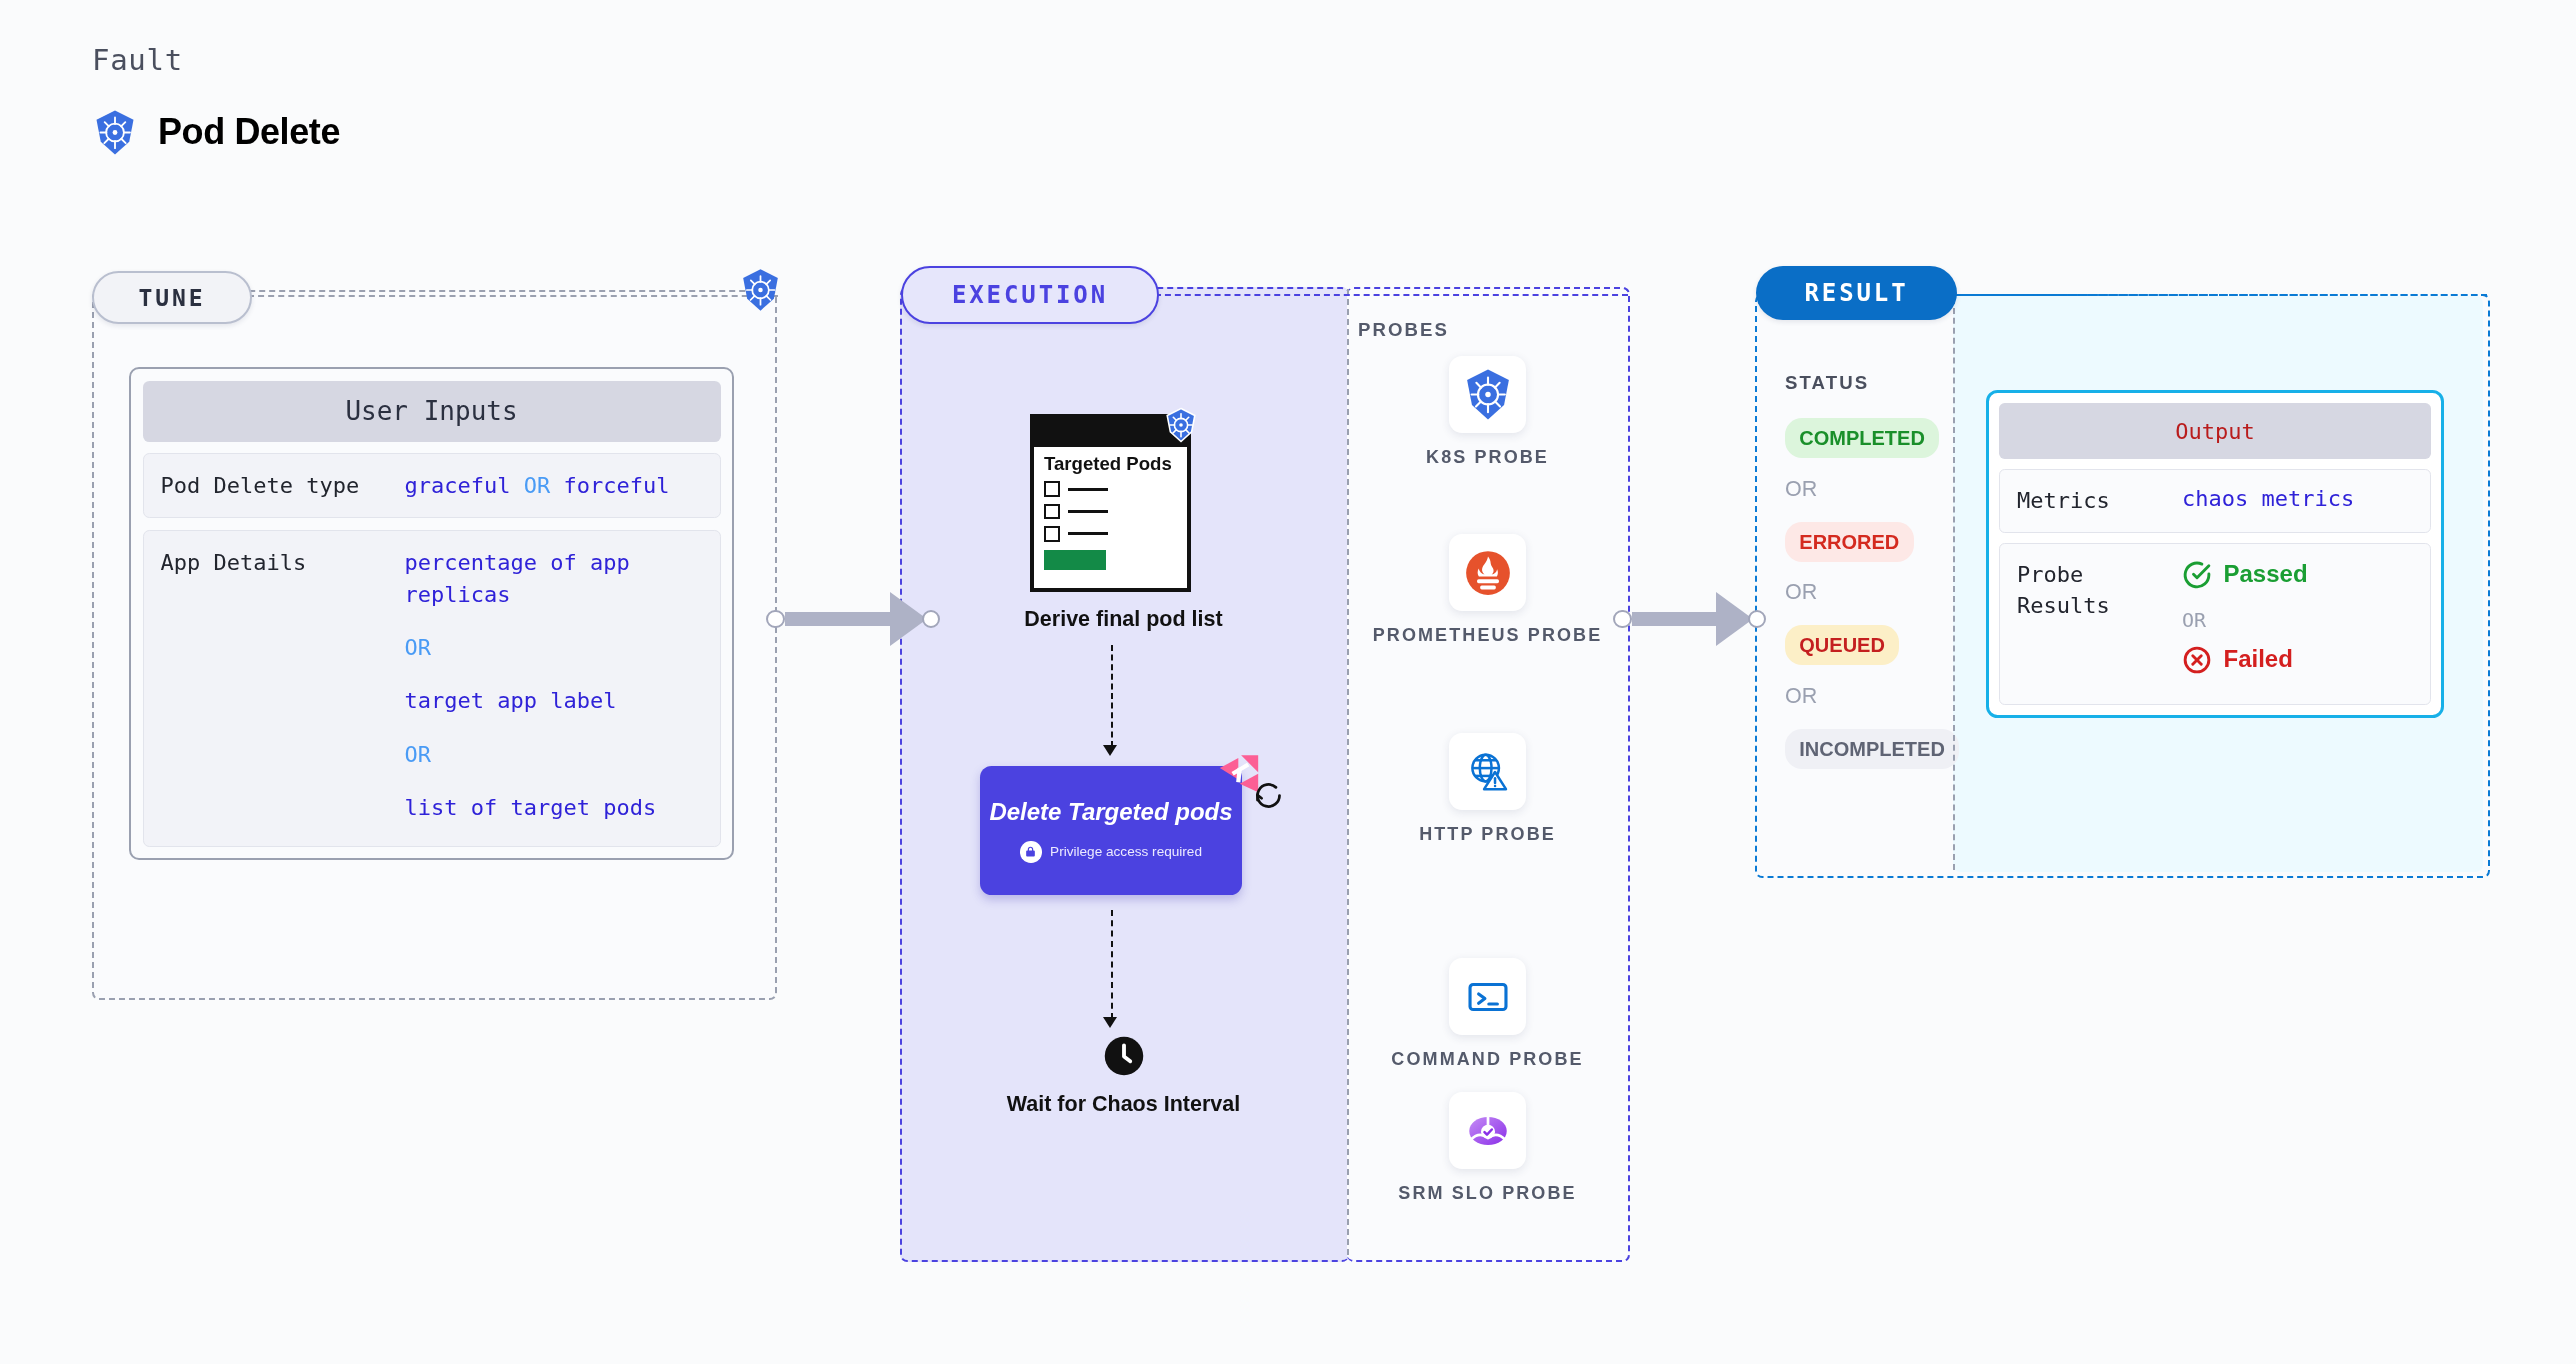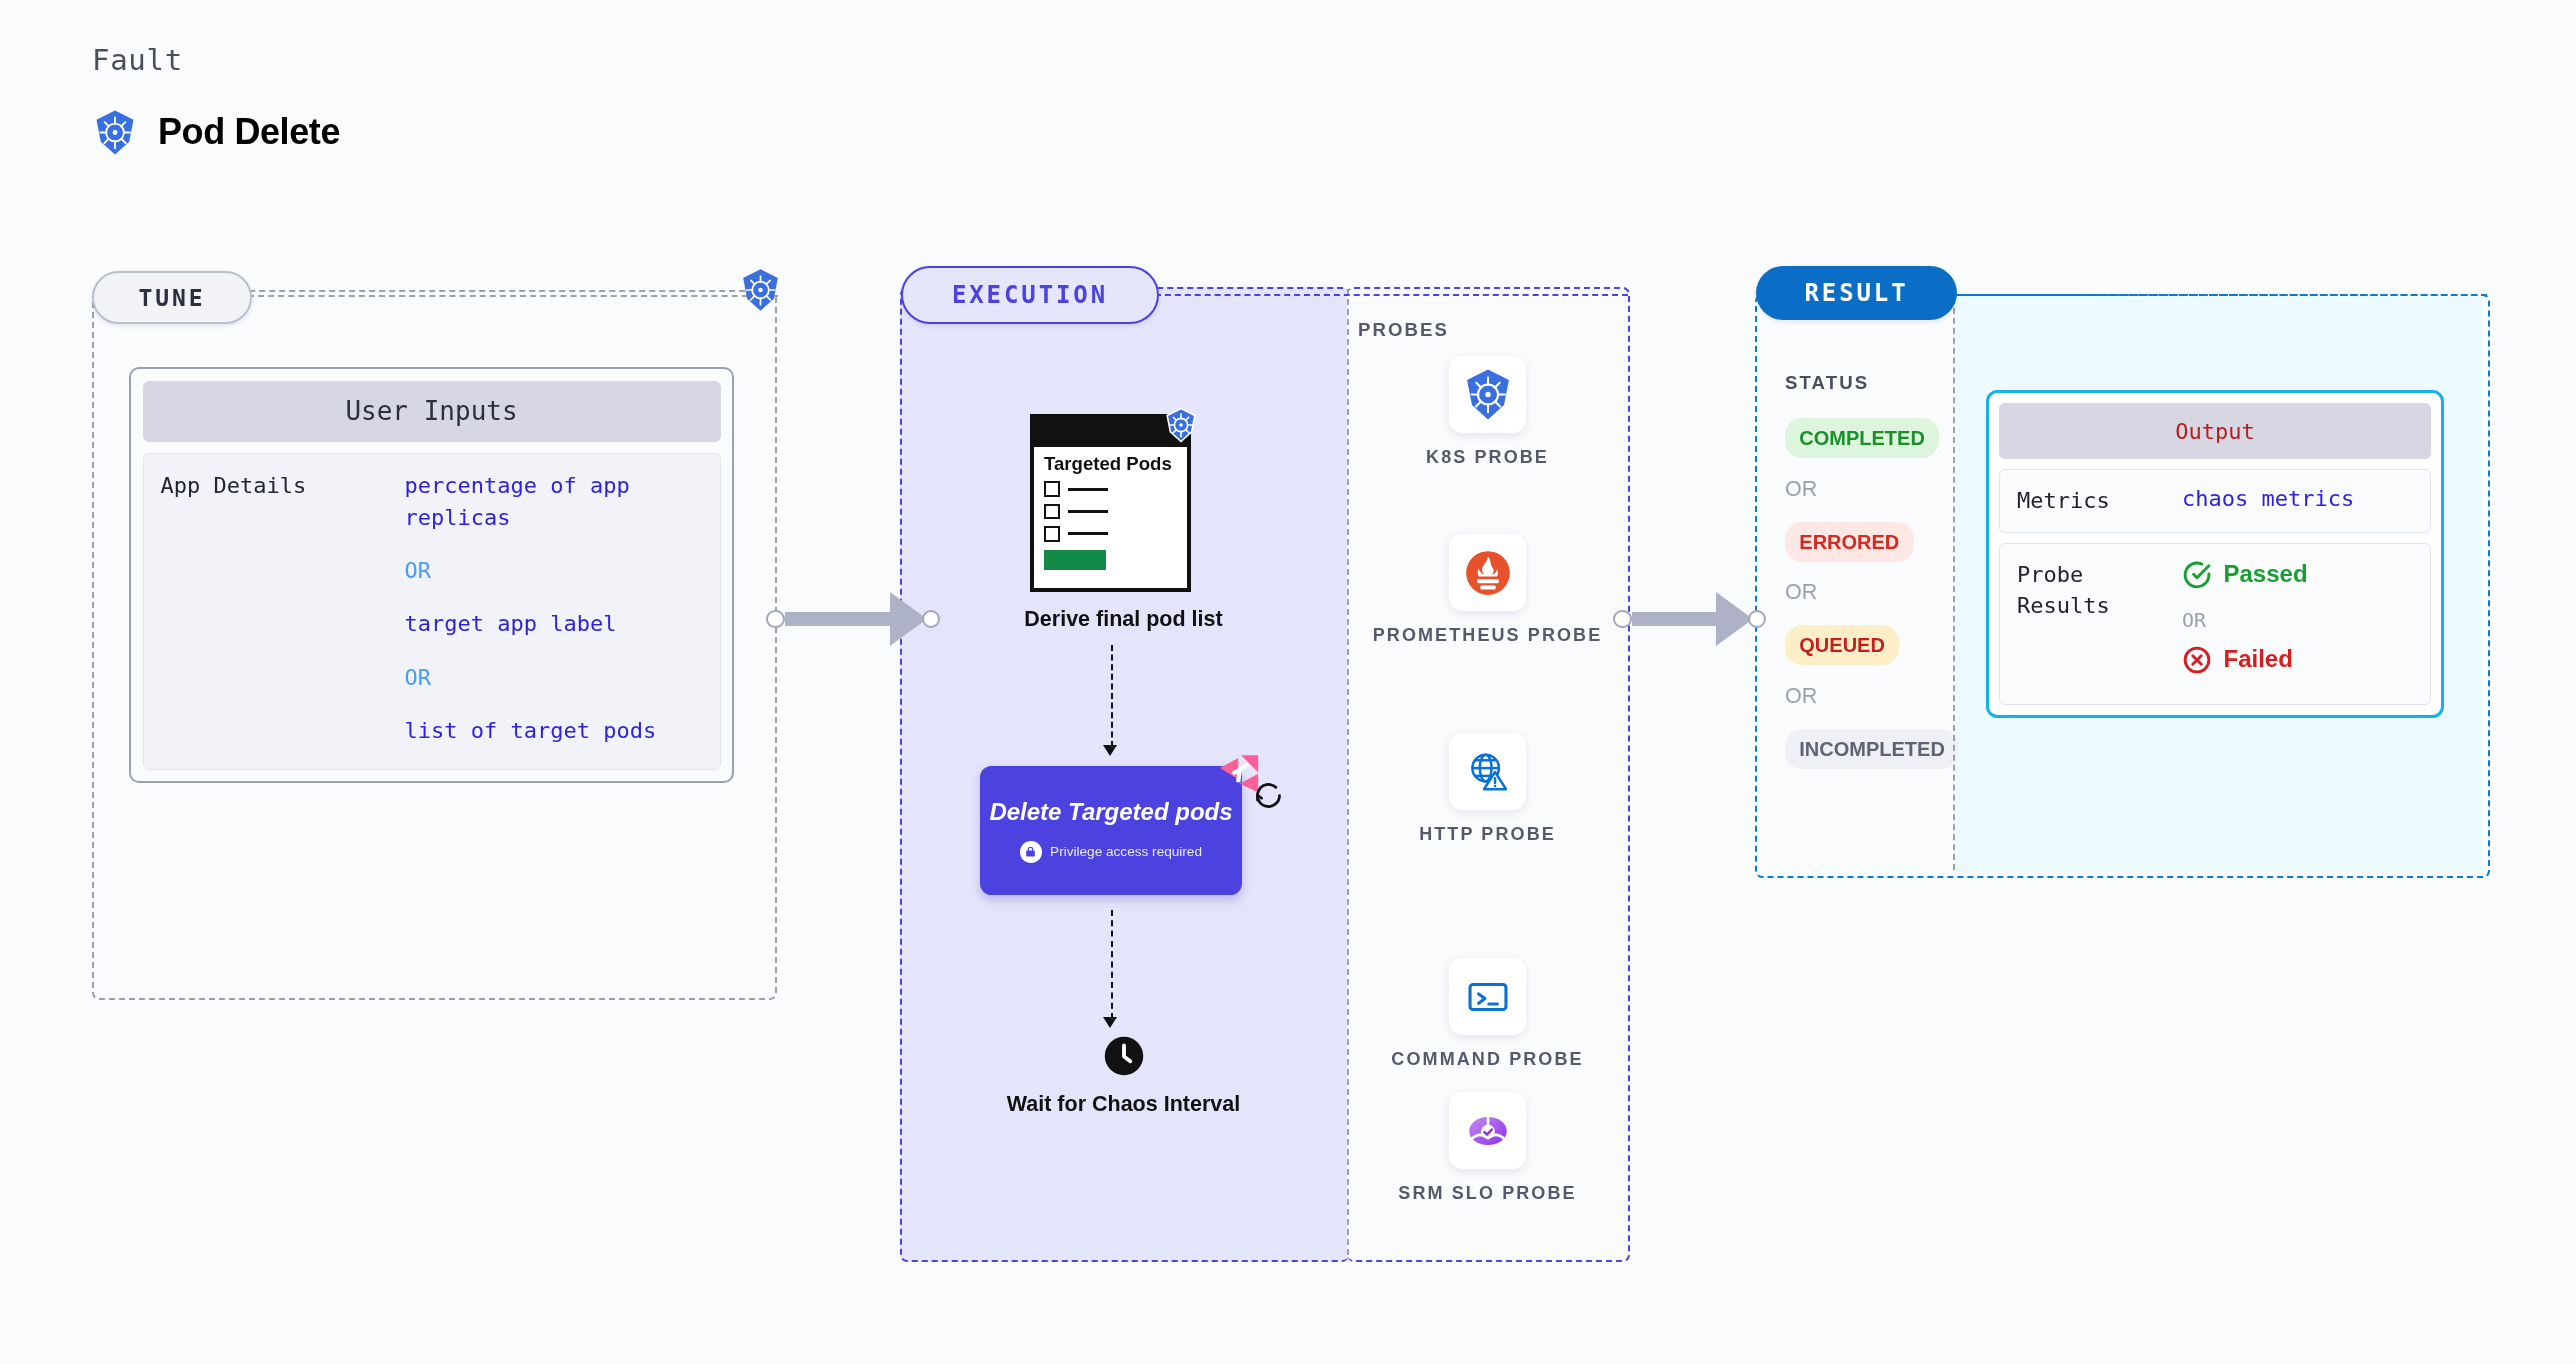--- a/index.html
+++ b/index.html
@@ -225,20 +225,28 @@
         <line x1="40.8" y1="41.8" x2="47" y2="48"></line>
       <line x1="46.5" y1="18.5" x2="40.5" y2="24.5"></line>
         <line x1="23.2" y1="41.8" x2="17" y2="48"></line>
     </g>
   </svg>
 </div>
 
 <div id="user-inputs-card">
   <div class="ui-head">User Inputs</div>
 
+  <div class="ui-row">
+    <span class="k">Pod Delete type</span>
+    <span class="v">
+      <span>graceful</span>
+      <span class="or">OR</span>
+      <span>forceful</span>
+    </span>
+  </div>
 
 
   <div class="ui-row" style="padding-bottom:21.5px;">
     <span class="k">App Details</span>
     <span class="v vstack" style="max-width:301px;">
       <div>percentage of app replicas</div>
       <div class="or">OR</div>
       <div>target app label</div>
       <div class="or">OR</div>
       <div>list of target pods</div>

